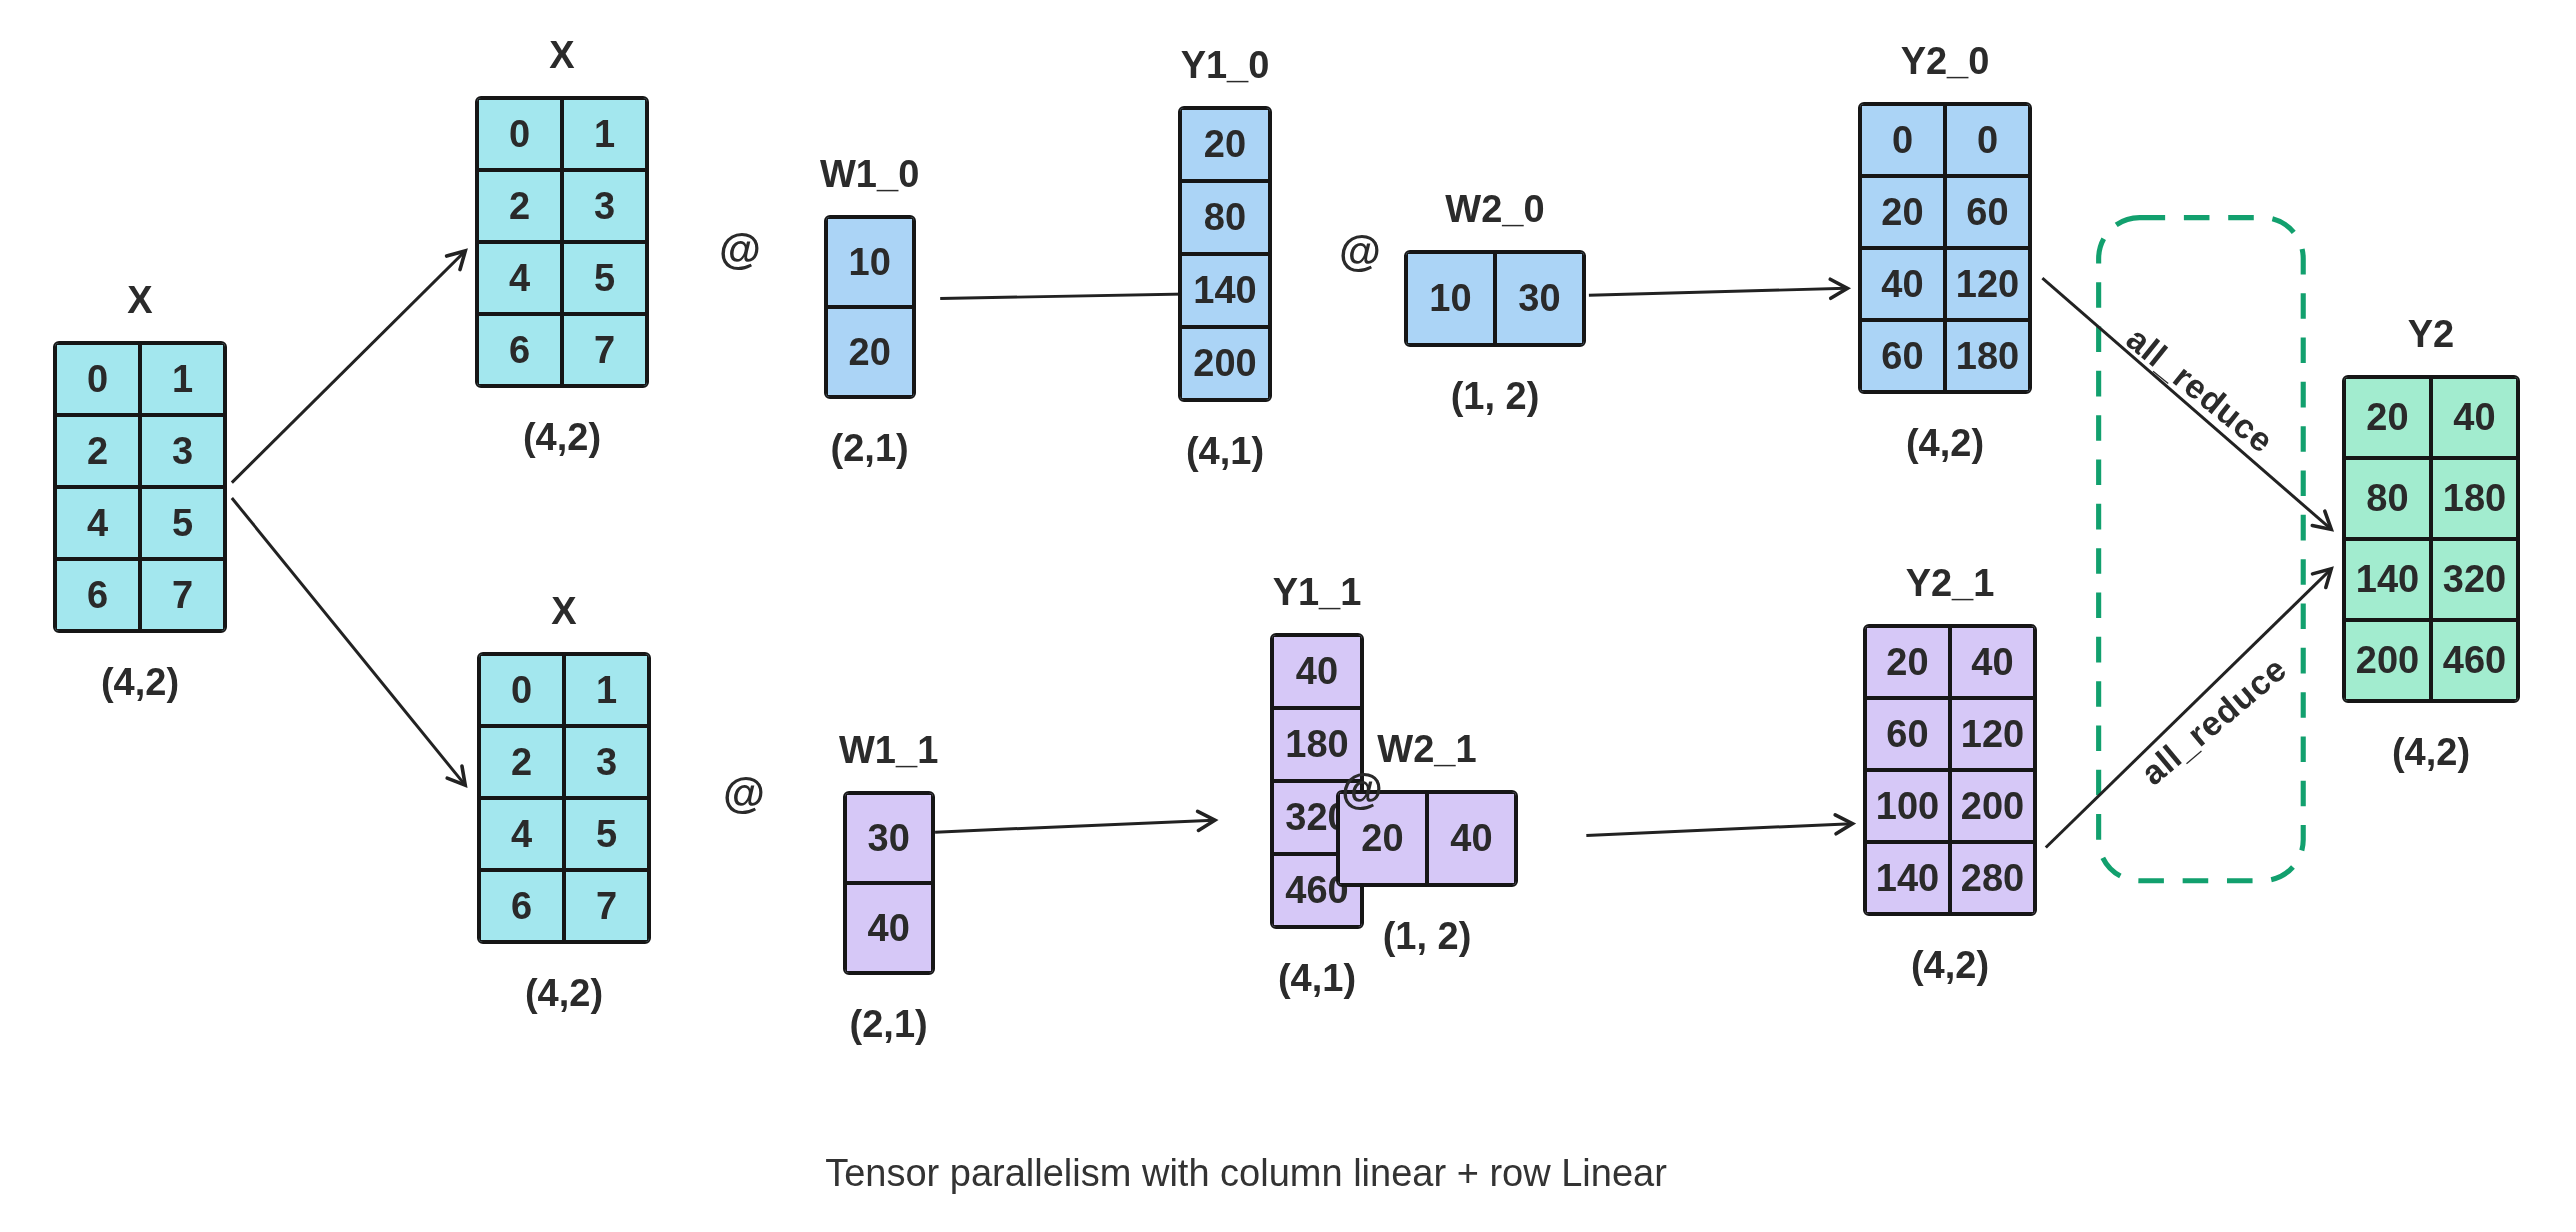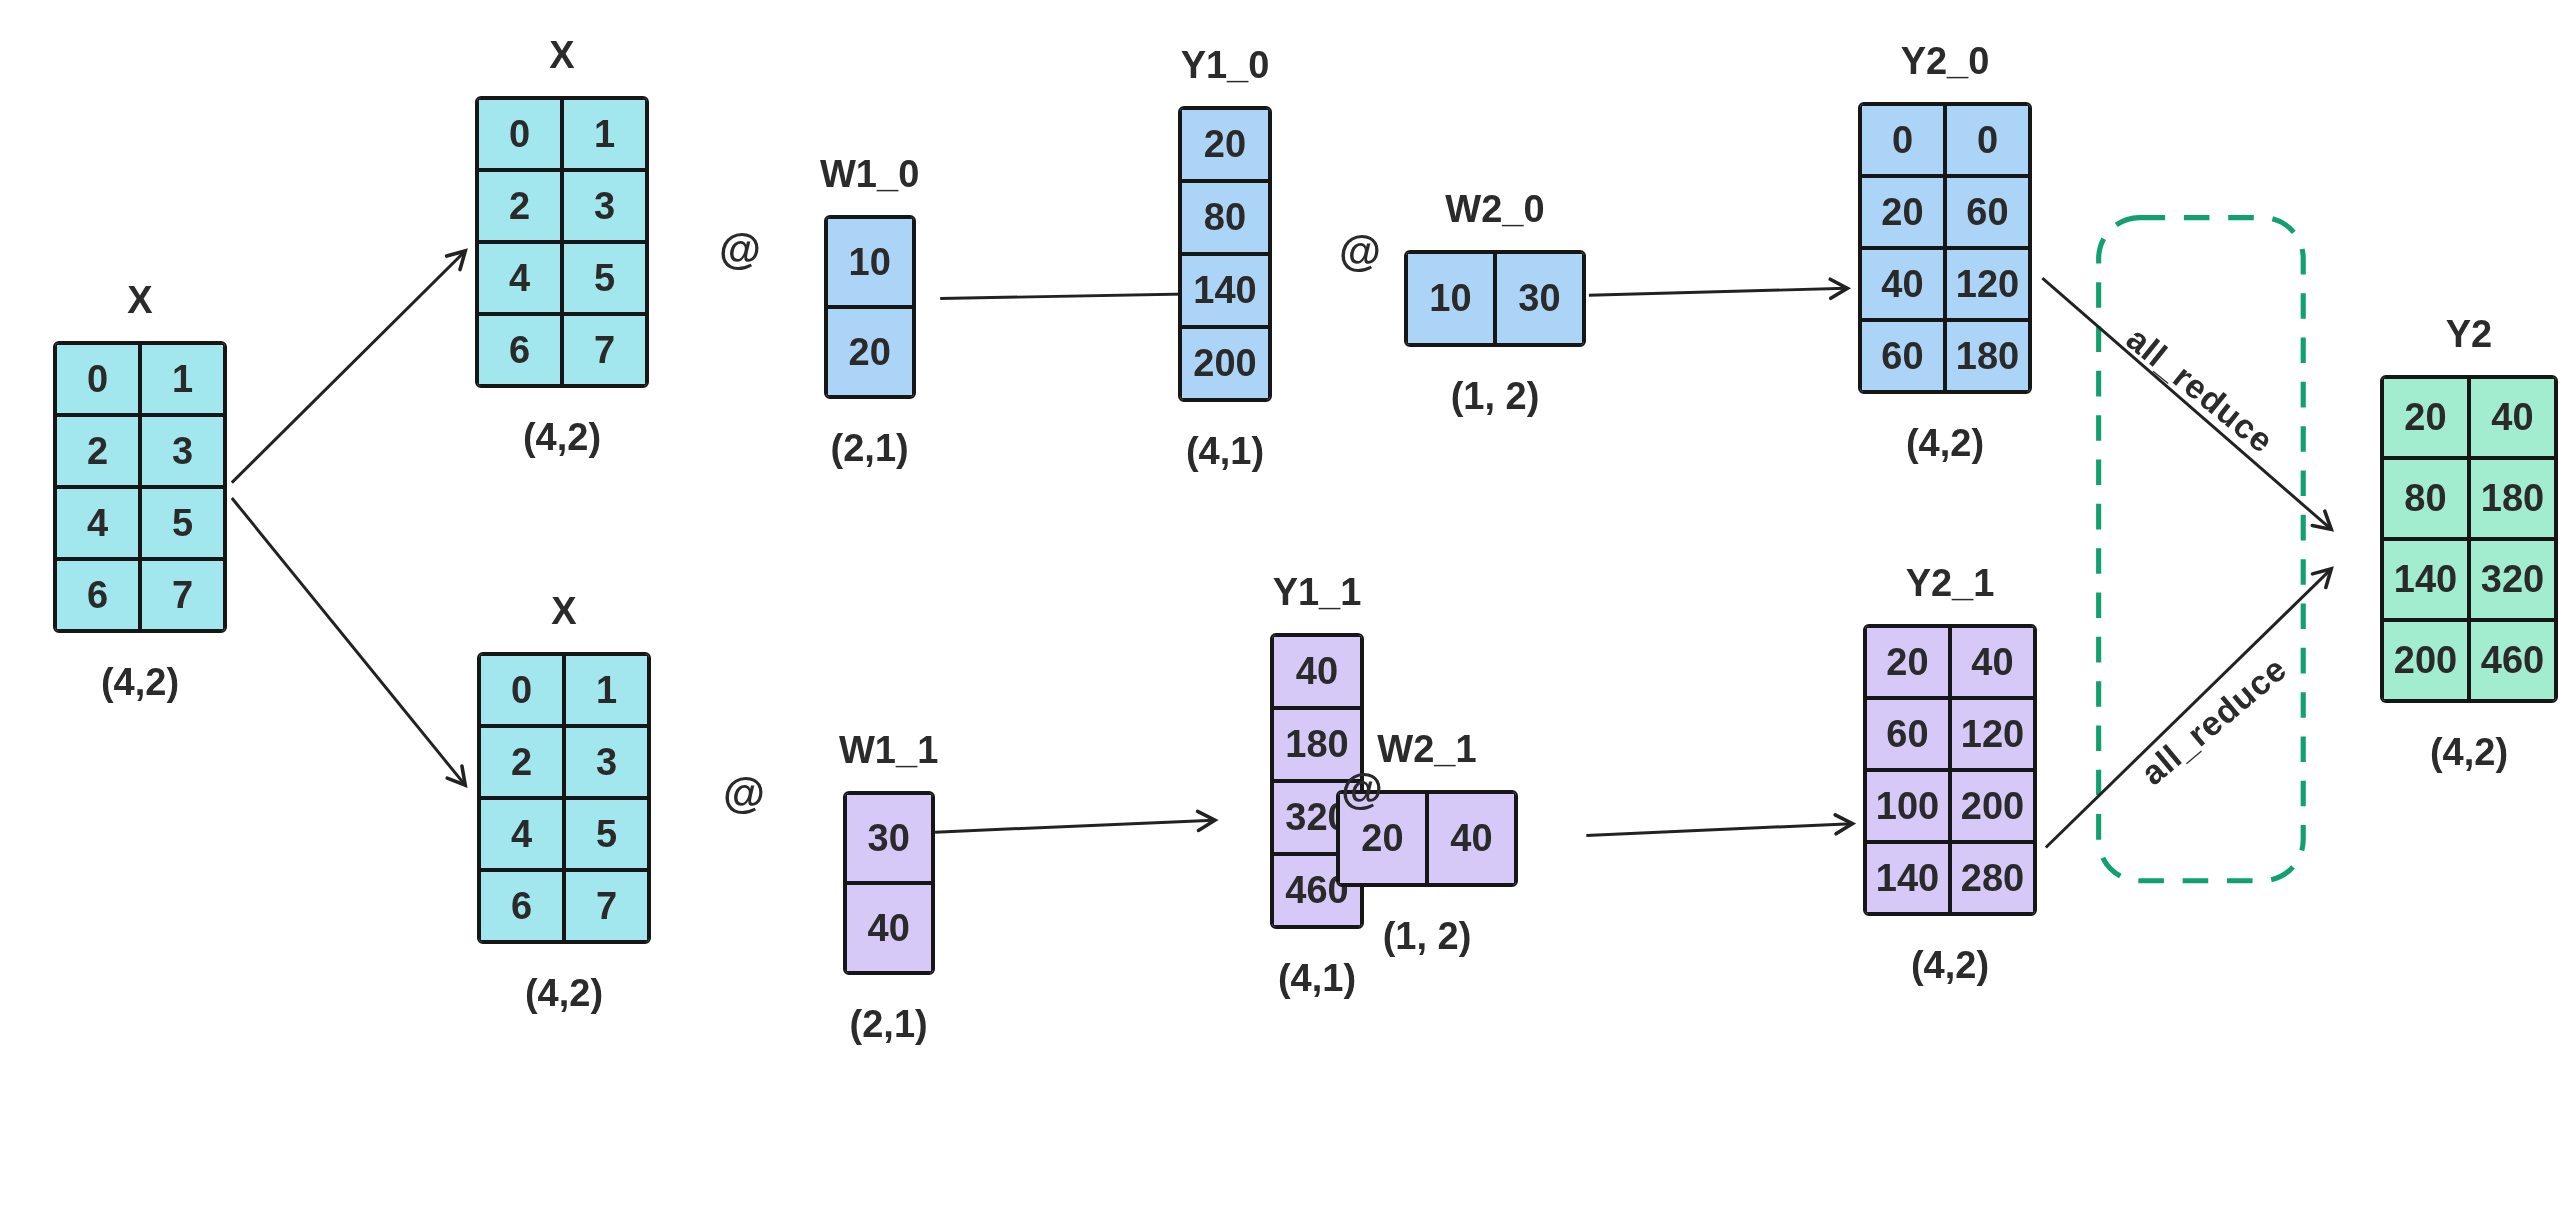--- a/index.html
+++ b/index.html
@@ -34,21 +34,21 @@
   .p-x-top   {left:475px; top:33px;}
   .p-w1-0    {left:820px; top:152px;}
   .p-y1-0    {left:1178px;top:43px;}
   .p-w2-0    {left:1404px;top:187px;}
   .p-y2-0    {left:1858px;top:39px;}
   .p-x-bottom{left:477px; top:589px;}
   .p-w1-1    {left:839px; top:680px;margin-top:48px;}
   .p-y1-1    {left:1223px;top:570px;margin-left:47px;}
   .p-w2-1    {left:1336px;top:727px;justify-content:center;}
   .p-y2-1    {left:1863px;top:561px;}
-  .p-y2-out  {left:2342px;top:312px;margin-left:38px;}
+  .p-y2-out  {left:2342px;top:312px;}
 
   
   .op-at{position:absolute;transform:translate(-50%,-50%);font-size:43px;font-weight:600;color:#2a2a2a;}
   .op-at1{left:740px;top:249px;}
   .op-at2{left:1360px;top:251px;}
   .op-at3{left:744px;top:793px;}
   .op-at4{left:1362px;top:789px;}
 
   .ar-label{position:absolute;font-size:34px;font-weight:600;color:var(--c-text,#2b2b2b);letter-spacing:0.9px;}
   .ar-1{left:2200px;top:390px;transform:translate(-50%,-50%) rotate(39deg);}
@@ -230,15 +230,16 @@
   </div>
 
   <div class="op-at op-at1">@</div>
   <div class="op-at op-at2">@</div>
   <div class="op-at op-at3">@</div>
   <div class="op-at op-at4">@</div>
 
   <div class="ar-label ar-1">all_reduce</div>
   <div class="ar-label ar-2">all_reduce</div>
 
+  <div class="caption">Tensor parallelism with column linear + row Linear</div>
 
 </div>
 
 
 </body></html>

